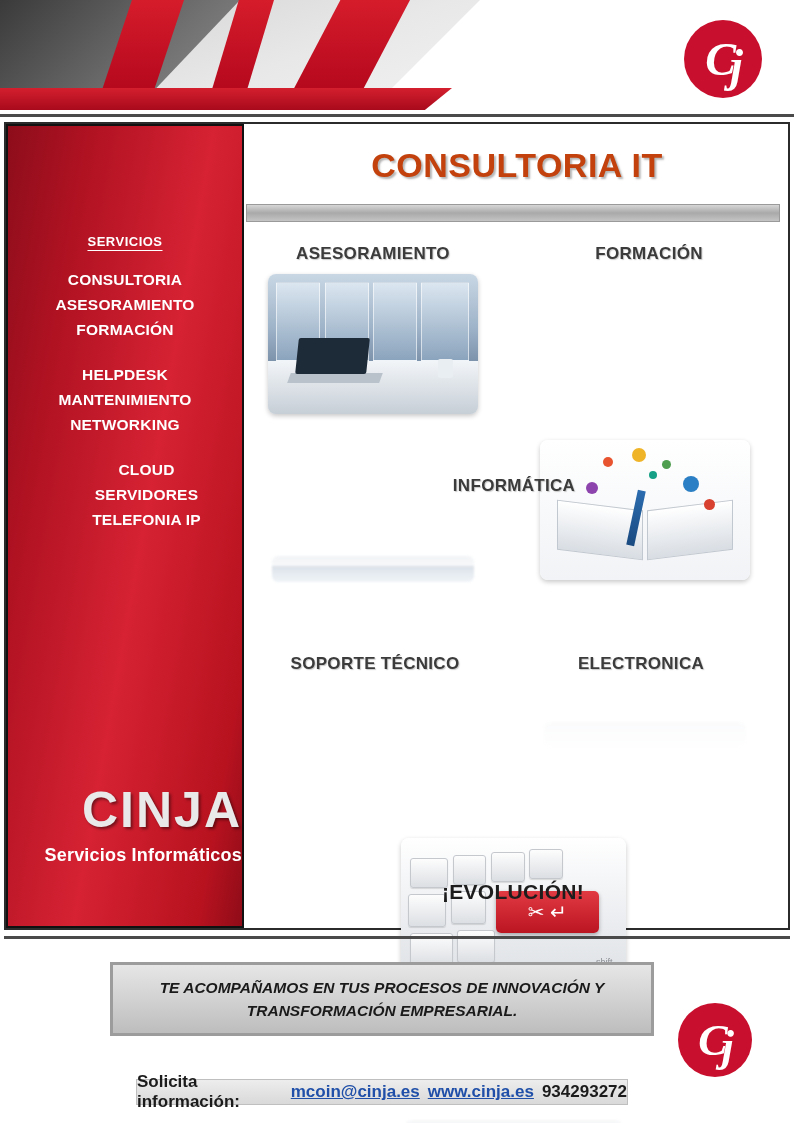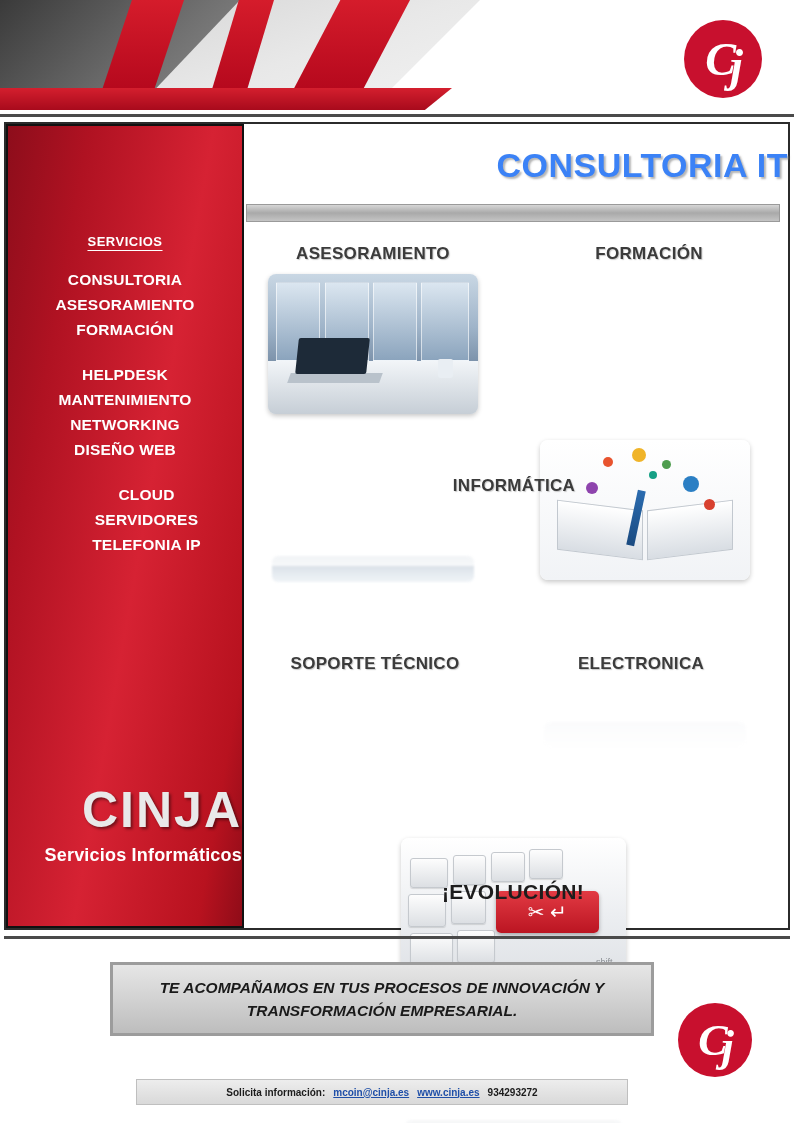--- a/index.html
+++ b/index.html
@@ -160,24 +160,24 @@
   
   .content {
     position: absolute;
     left: 246px; top: 124px;
     width: 542px; height: 804px;
   }
   .content-title {
     position: absolute;
     left: 0; top: 22px;
     width: 100%;
-    text-align: right;
+    text-align: center;
     font-size: 34px;
     font-weight: bold;
-    color: #3b82f6;
+    color: #c2410c;
     letter-spacing: 0.5px;
     text-shadow: 2px 2px 2px rgba(120,120,120,.55);
   }
   .title-bar {
     position: absolute;
     left: 0; top: 80px;
     width: 534px; height: 18px;
     background: linear-gradient(180deg, #d6d6d6 0%, #a9a9a9 50%, #c4c4c4 100%);
     border: 1px solid #9a9a9a;
     box-sizing: border-box;
@@ -337,21 +337,21 @@
     position: absolute;
     left: 136px; top: 1079px;
     width: 492px; height: 26px;
     background: linear-gradient(180deg,#ededed,#d9d9d9);
     border: 1px solid #bfbfbf;
     box-sizing: border-box;
     display: flex;
     align-items: center;
     justify-content: center;
     gap: 8px;
-    font-size: 10px;
+    font-size: 17px;
     font-weight: bold;
     color: #1b1b1b;
   }
   .contact-bar a {
     color: #1f4fa8;
     text-decoration: underline;
   }
   .contact-phone { color: #1b1b1b; }
 </style>
 </head>
@@ -381,21 +381,20 @@
   <div class="svc-group g1">
     <div class="svc-item">CONSULTORIA</div>
     <div class="svc-item">ASESORAMIENTO</div>
     <div class="svc-item">FORMACIÓN</div>
   </div>
 
   <div class="svc-group g2">
     <div class="svc-item">HELPDESK</div>
     <div class="svc-item">MANTENIMIENTO</div>
     <div class="svc-item">NETWORKING</div>
-    <div class="svc-item">DISEÑO WEB</div>
   </div>
 
   <div class="svc-group g3">
     <div class="svc-item">CLOUD</div>
     <div class="svc-item">SERVIDORES</div>
     <div class="svc-item">TELEFONIA IP</div>
   </div>
 
   <div class="brand">
     <div class="brand-name">CINJA</div>

